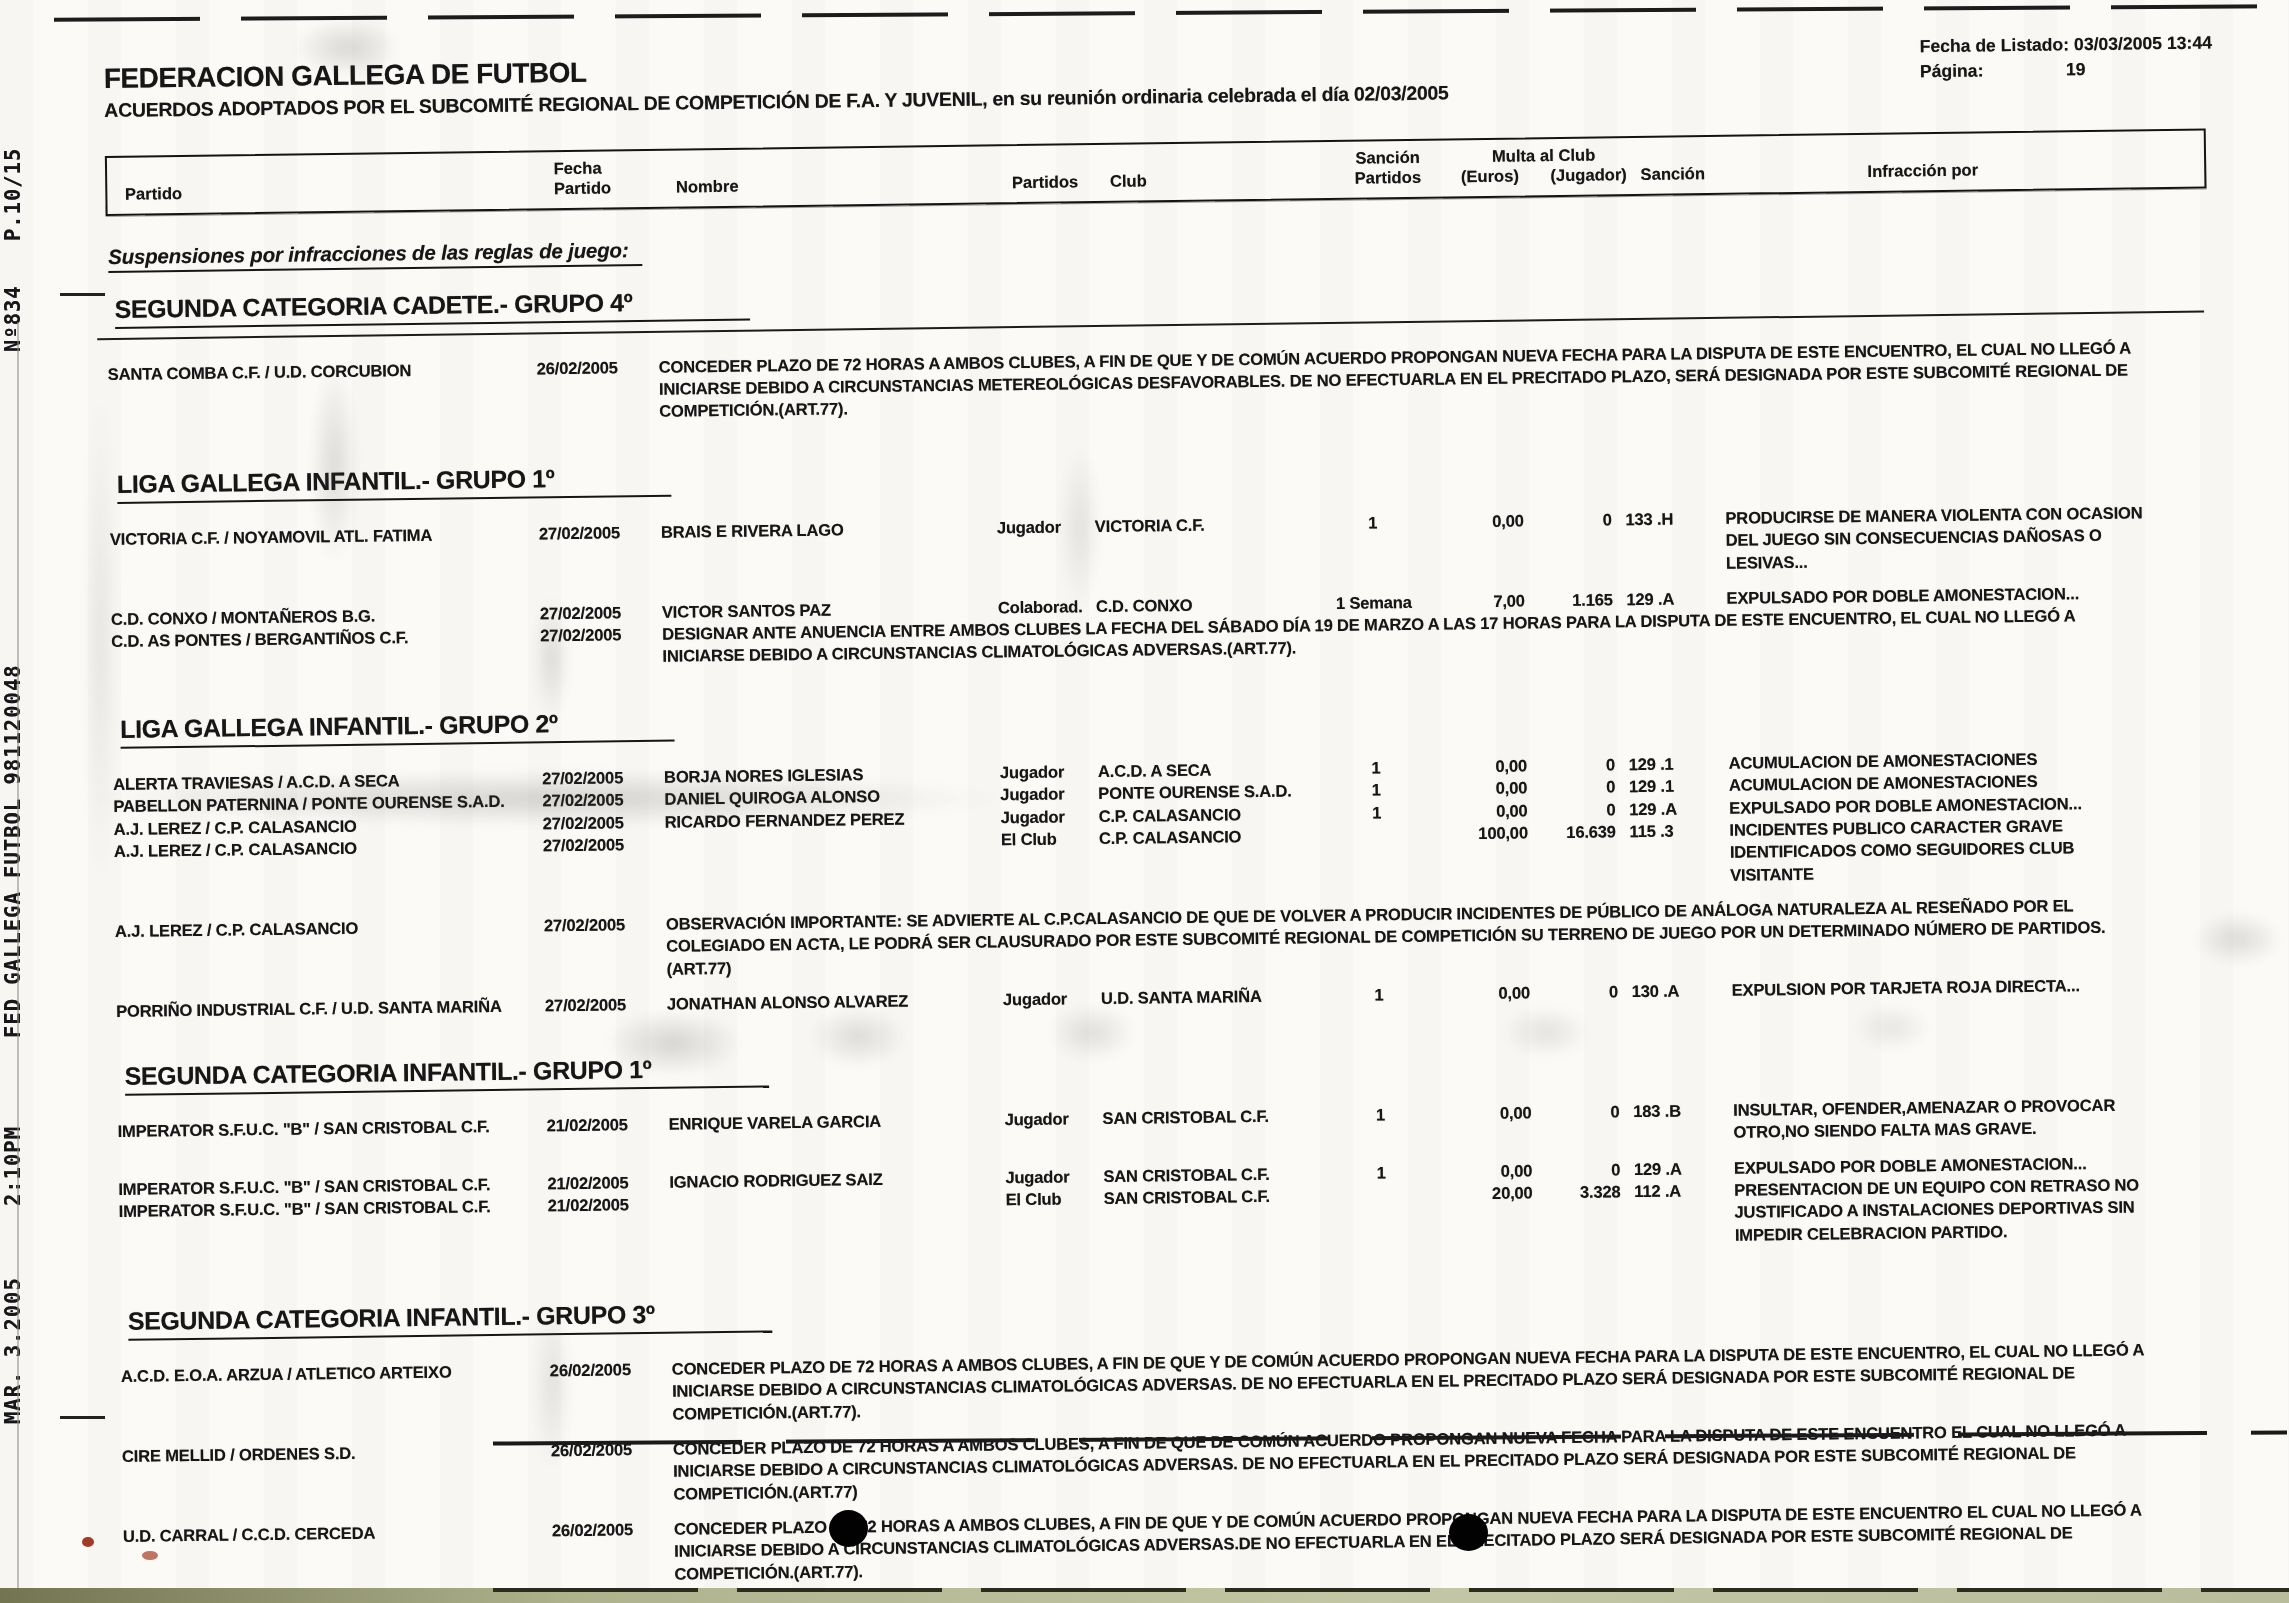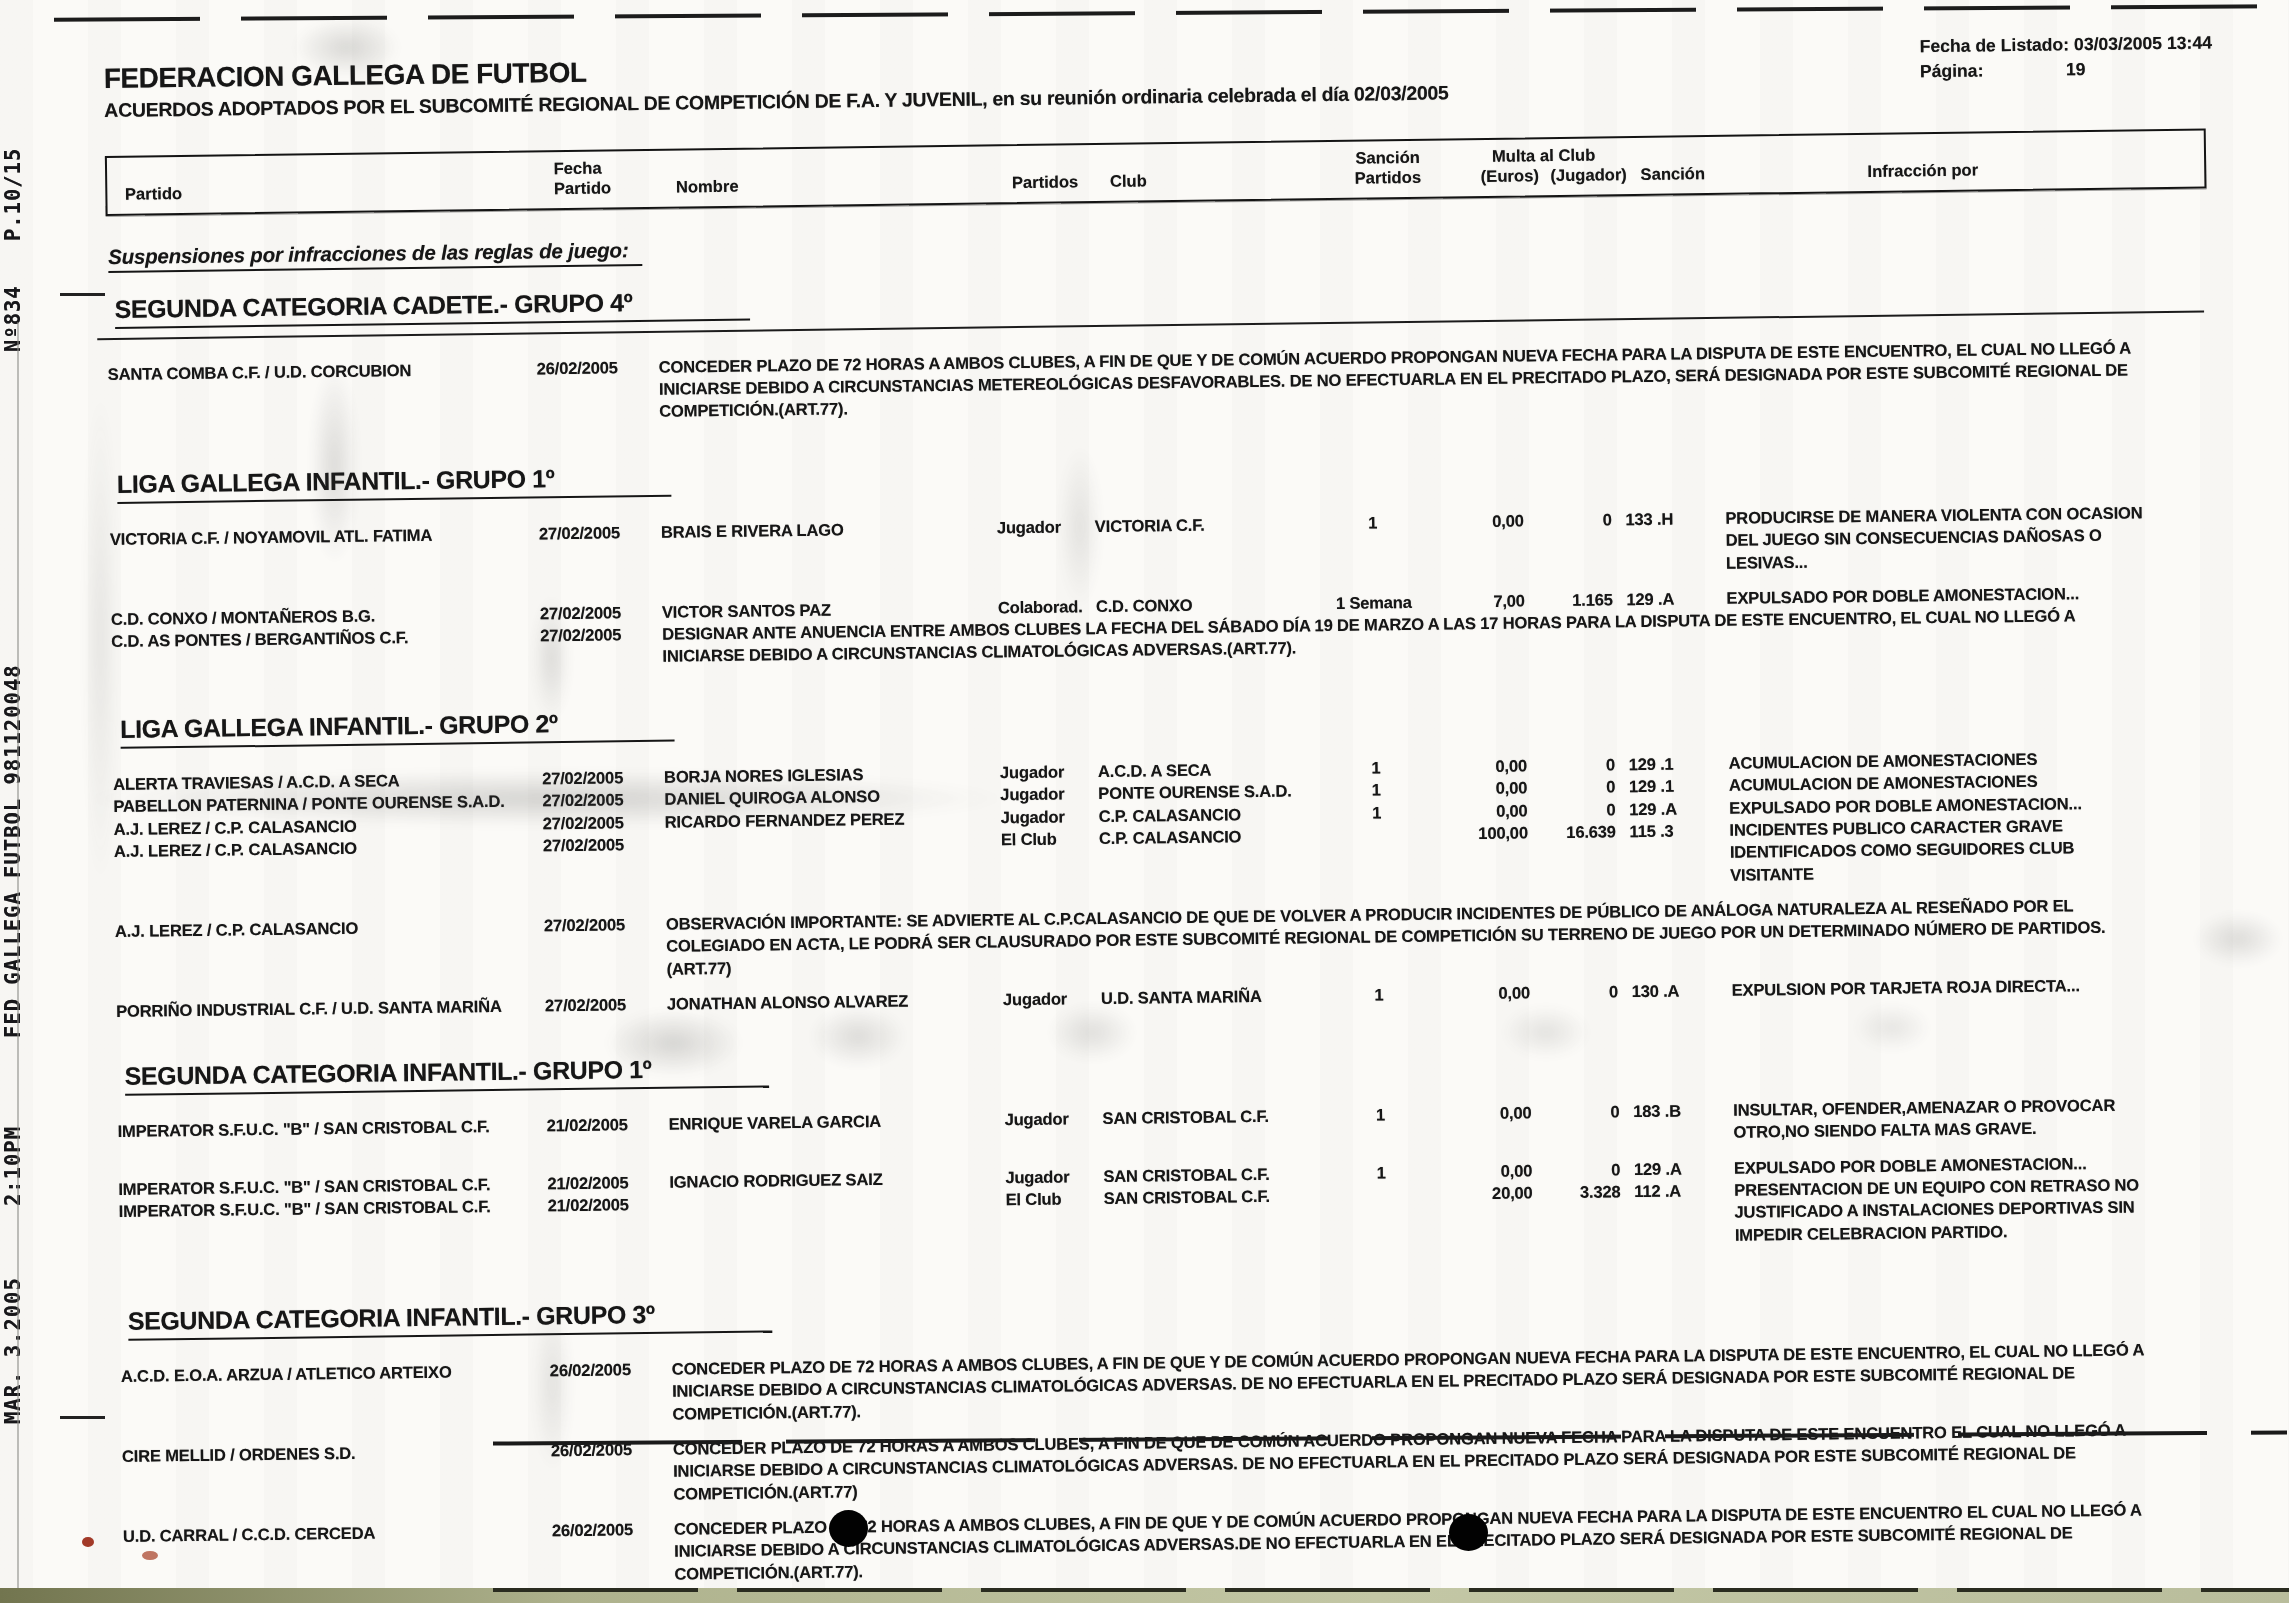--- a/index.html
+++ b/index.html
@@ -39,21 +39,21 @@
   .colbox .col{font-size:16.6px;font-weight:700;line-height:20.5px;}
   .col .l1{min-height:20.5px;}
   .cw-partido{width:429px;padding-left:17.6px;display:flex;flex-direction:column;justify-content:flex-end;}
   .cw-fecha{width:122px;}
   .cw-nombre{width:336px;display:flex;flex-direction:column;justify-content:flex-end;}
   .cw-activ{width:98px;display:flex;flex-direction:column;justify-content:flex-end;}
   .cw-club{width:205px;display:flex;flex-direction:column;justify-content:flex-end;}
   .cw-sancion{width:146px;text-align:center;}
   .cw-multa{width:166px;text-align:center;}
   .cw-multa .l2{display:flex;}
-  .cw-multa .eur{width:78px;text-align:right;}
+  .cw-multa .eur{width:78px;text-align:left;}
   .cw-multa .pes{width:88px;text-align:right;}
   .cw-articulo{width:102px;padding-left:13.7px;display:flex;flex-direction:column;justify-content:flex-end;}
   .cw-infraccion{flex:1;padding-left:125px;display:flex;flex-direction:column;justify-content:flex-end;}
   
   .sect-title{margin:29px 0 5.9px 2px;font-size:20.5px;font-weight:700;font-style:italic;
         letter-spacing:-0.2px;display:inline-block;border-bottom:2.9px solid #161616;padding:0 13.7px 2px 0;}
   .group{margin-bottom:23.4px;}
   .gtitle{display:inline-block;font-size:25px;font-weight:700;letter-spacing:-0.4px;
         border-bottom:2.9px solid #161616;padding:0 117px 2.9px 0;margin:15.6px 0 25px 7.8px;}
   .grule{width:2107px;border-top:2px solid #1c1c1c;margin:-15.6px 0 23.4px -9.8px;}

